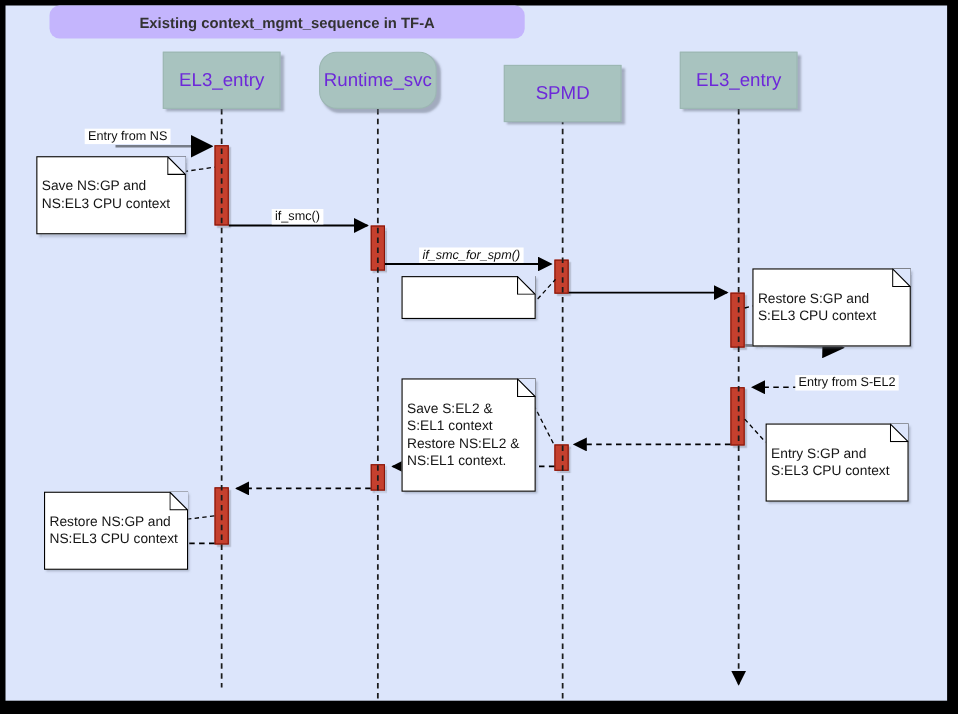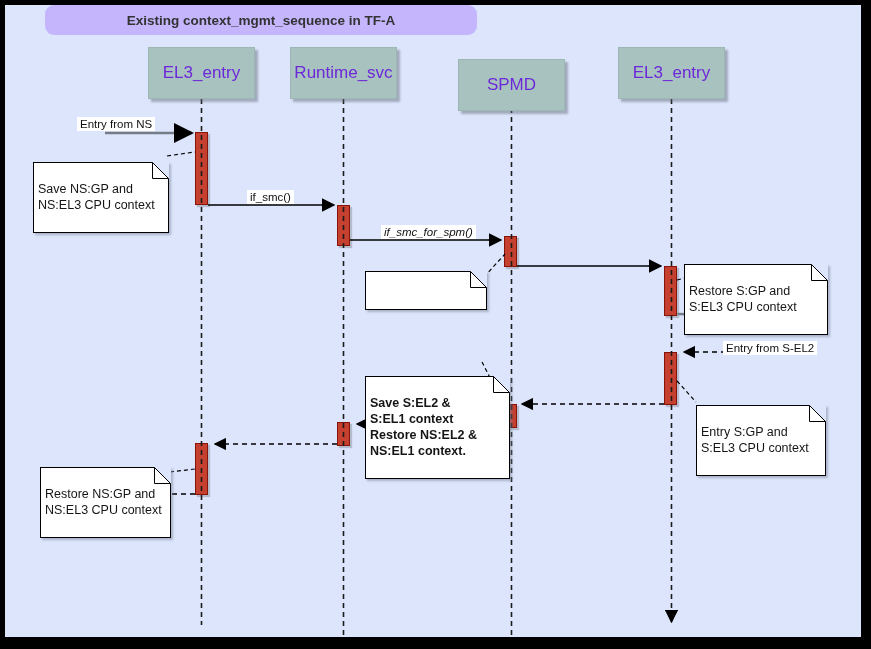--- a/index.html
+++ b/index.html
@@ -37,21 +37,20 @@
   .msg-label {
     position:absolute; background:#fff; padding:0 3px; white-space:nowrap;
     font-size:11.5px; color:#111; line-height:14px;text-align:center;
   }
   
   .note {
     position:absolute; background:#fff; border:1px solid #000;
     padding:2px 4px 3px 4px; font-size:12.5px; line-height:16px; color:#151515;
     white-space:pre-line; box-sizing:border-box;
     box-shadow:2px 2px 2px rgba(120,130,150,0.5);
-    margin-top:20px;
   }
   .note .fold { position:absolute; top:-1px; right:-1px; width:17px; height:17px; }
 </style>
 </head>
 <body>
 
 <div id="stage">
   <div id="canvas-bg"></div>
 
   <div class="bar" style="left:195px; top:132px; height:73px;"></div>
@@ -91,21 +90,21 @@
     <path d="M484 277 L505 254" stroke="#000" stroke-width="1.2" stroke-dasharray="4 3" fill="none"></path>
     <path d="M677 280 L716 270" stroke="#000" stroke-width="1.2" stroke-dasharray="4 3" fill="none"></path>
     <path d="M482 362 L503 403" stroke="#000" stroke-width="1.2" stroke-dasharray="4 3" fill="none"></path>
     <path d="M677 381 L696 402" stroke="#000" stroke-width="1.2" stroke-dasharray="4 3" fill="none"></path>
     <path d="M170 472 L195 469" stroke="#000" stroke-width="1.2" stroke-dasharray="4 3" fill="none"></path>
   </svg>
 
   <div class="title-banner">Existing context_mgmt_sequence in TF-A</div>
 
   <div class="actor" style="left:148px;">EL3_entry</div>
-  <div class="actor" style="left:290px;">Runtime_svc</div>
+  <div class="actor" style="left:290px;border-radius:16px;">Runtime_svc</div>
   <div class="actor" style="left:458px;margin-top:12px;">SPMD</div>
   <div class="actor" style="left:618px;">EL3_entry</div>
 
   <div class="msg-label" style="left:77px;  top:117px;">Entry from NS</div>
   <div class="msg-label" style="left:247px; top:190px;">if_smc()</div>
   <div class="msg-label" style="left:381px; top:225px;font-style:italic;">if_smc_for_spm()</div>
   <div class="msg-label" style="left:693px; top:300px;">Exit to S-EL2</div>
   <div class="msg-label" style="left:695px; top:341px;margin-left:28px;">Entry from S-EL2</div>
 
   <div class="note" style="left:33px;  top:142px; width:136px;">
@@ -123,21 +122,21 @@
       </svg>
   </div>
   <div class="note" style="left:684px; top:244px; width:144px;">
     <span>Restore S:GP and
 S:EL3 CPU context</span>
     <svg class="fold" viewBox="0 0 17 17">
         <path d="M0 0 L17 0 L17 17 Z" fill="#dce5fb"></path>
         <path d="M0.5 0.5 L16.5 16.5 L0.5 16.5 Z" fill="#fff" stroke="#000"></path>
       </svg>
   </div>
-  <div class="note" style="left:365px; top:356px; width:145px;font-weight:bold;">
+  <div class="note" style="left:365px; top:344px; width:122px;">
     <span>Save S:EL2 &amp;
 S:EL1 context
 Restore NS:EL2 &amp;
 NS:EL1 context.</span>
     <svg class="fold" viewBox="0 0 17 17">
         <path d="M0 0 L17 0 L17 17 Z" fill="#dce5fb"></path>
         <path d="M0.5 0.5 L16.5 16.5 L0.5 16.5 Z" fill="#fff" stroke="#000"></path>
       </svg>
   </div>
   <div class="note" style="left:696px; top:385px; width:130px;">

